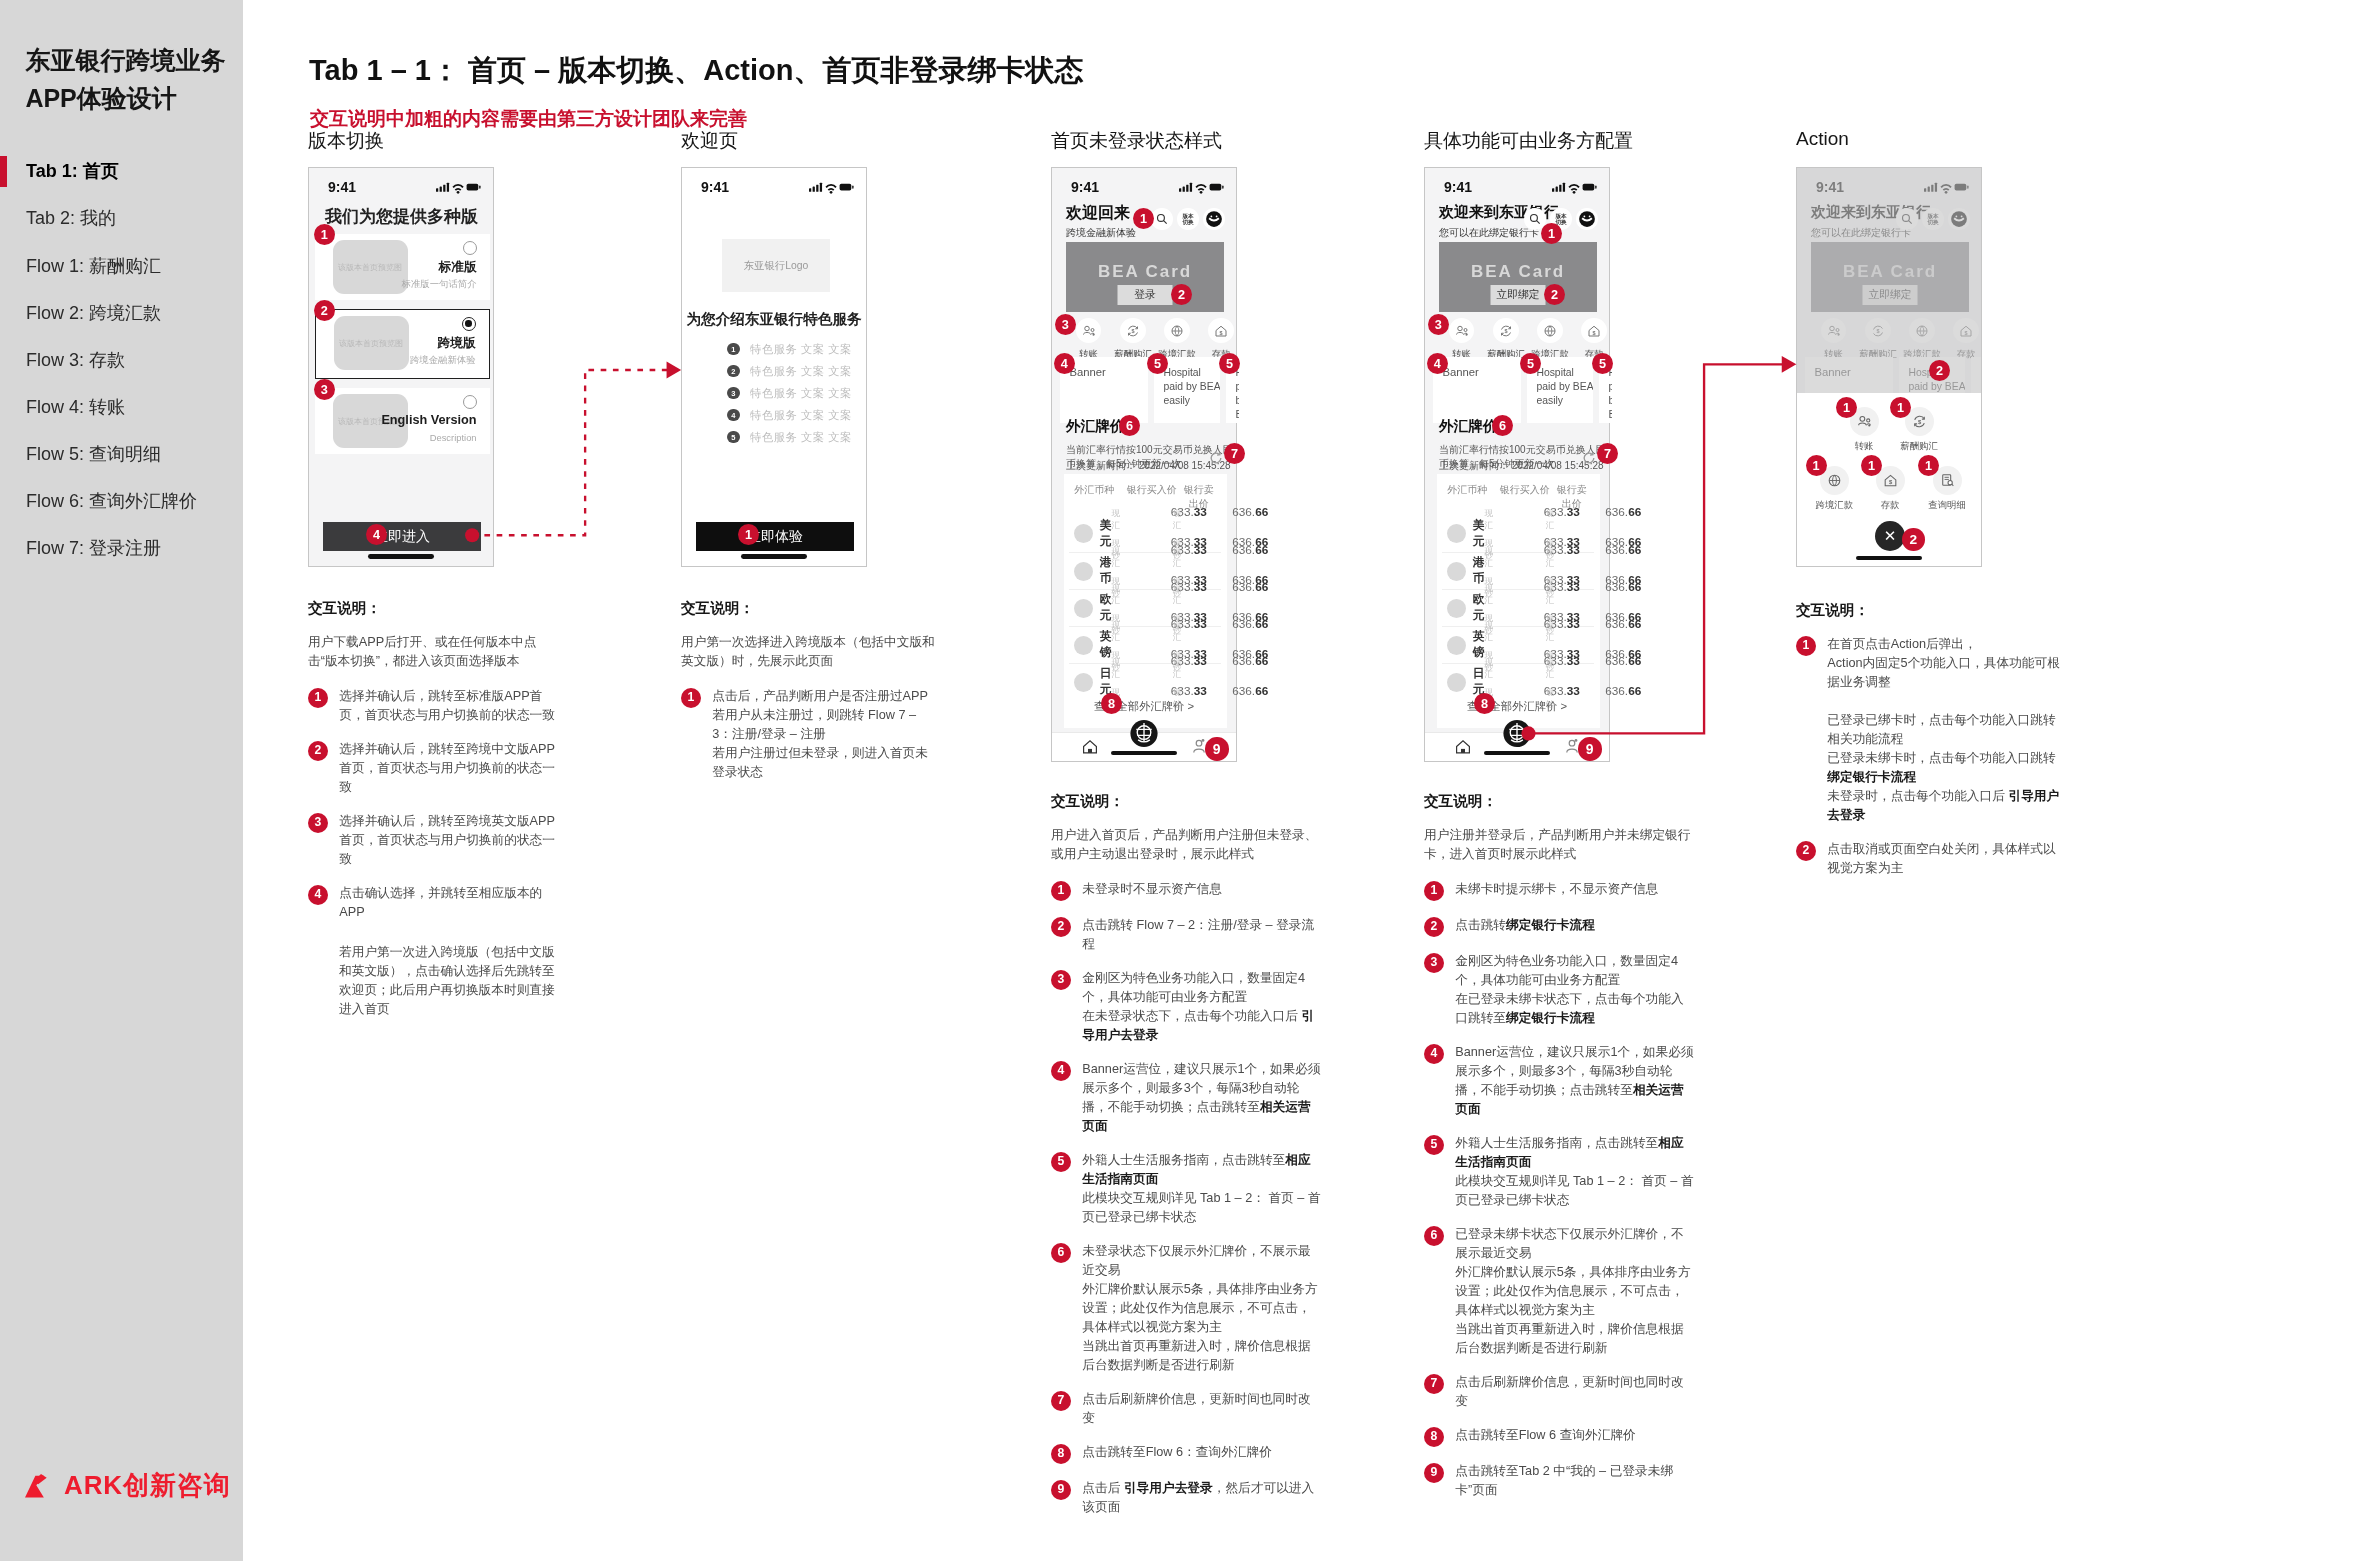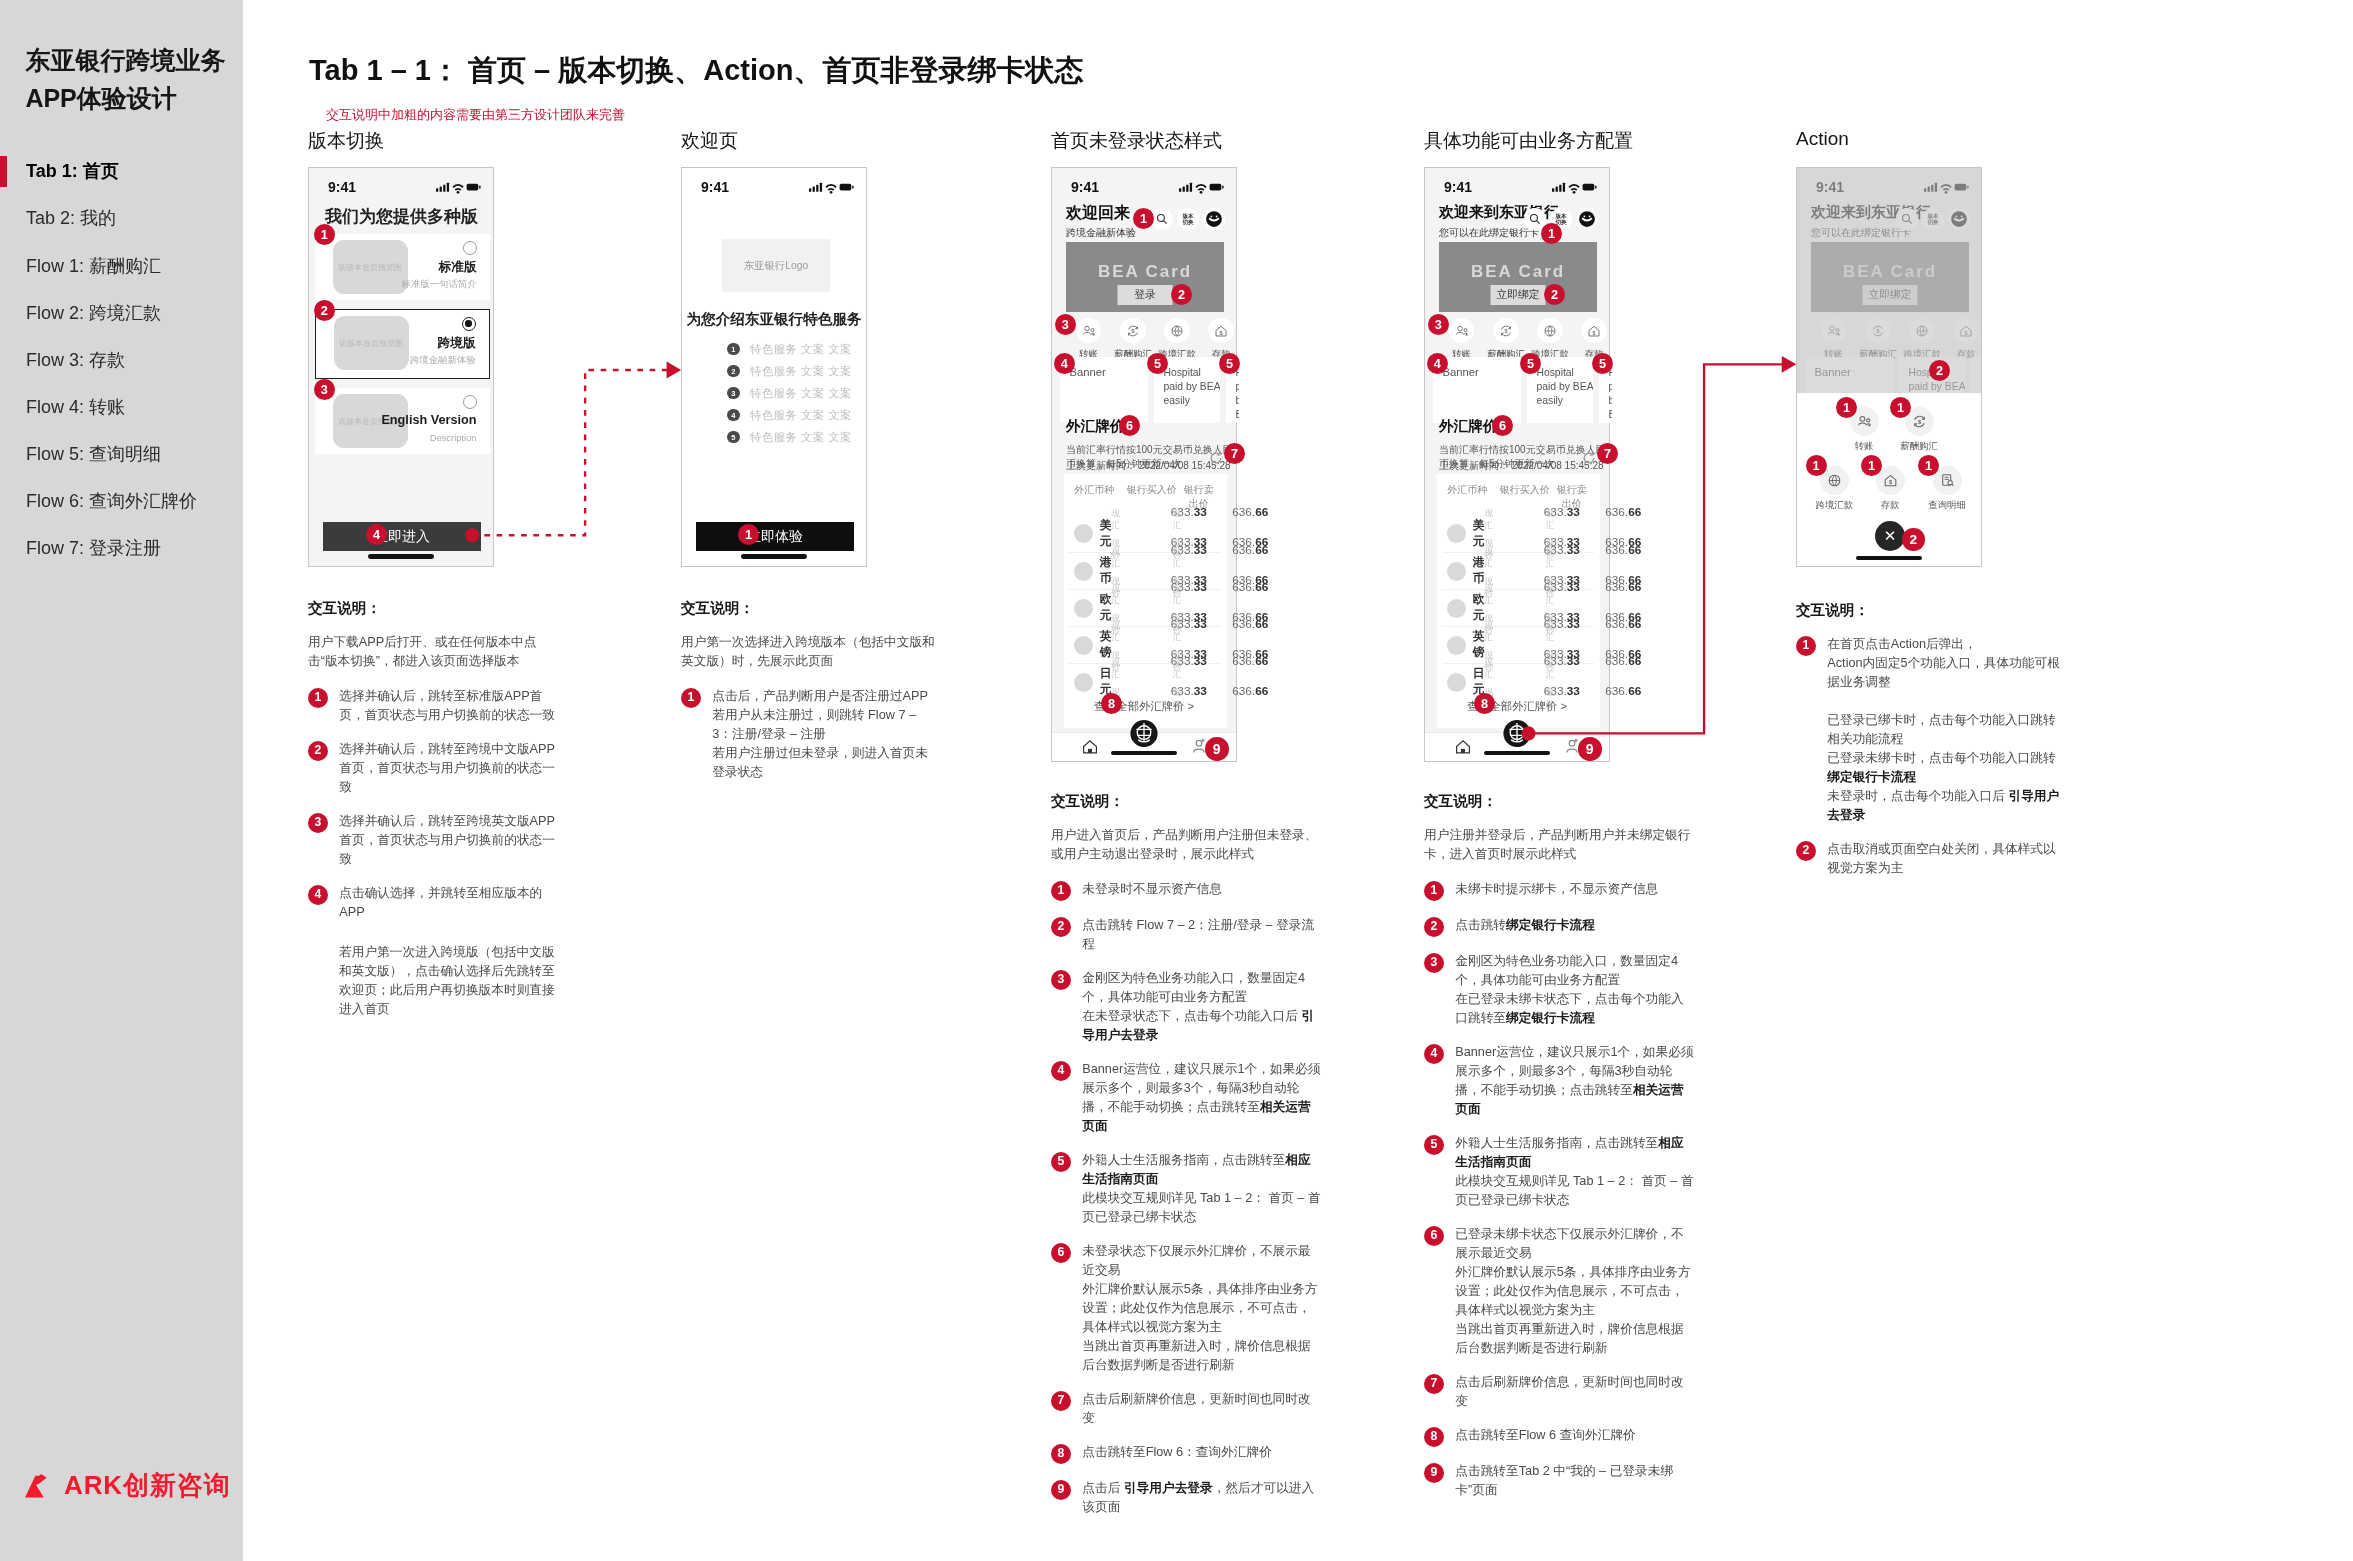--- a/index.html
+++ b/index.html
@@ -12,21 +12,21 @@
   .sidebar{position:absolute;left:0;top:0;width:243px;height:1561px;background:#D7D7D7;}
   .sb-title{position:absolute;left:25.4px;top:41px;width:202px;font-size:25px;line-height:38px;font-weight:700;color:#161616;}
   .sb-item{position:absolute;left:26px;height:34px;display:flex;align-items:center;font-size:18px;color:#2b2b2b;cursor:pointer;}
   .sb-item.active{font-weight:700;color:#000;}
   .sb-active-bar{position:absolute;left:0;width:7px;height:31px;background:var(--red);}
   .sb-logo{position:absolute;left:25.4px;top:1468px;display:flex;align-items:center;gap:5.6px;}
   .sb-logo-text{font-size:26px;font-weight:700;color:#EE1C2E;letter-spacing:0.9px;}
 
   
   .page-title{position:absolute;left:309px;top:51px;font-size:29px;font-weight:700;color:#111;}
-  .page-note{position:absolute;left:310px;top:106px;font-size:13px;font-weight:400;color:var(--red);margin-left:16px;}
+  .page-note{position:absolute;left:310px;top:106px;font-size:19px;font-weight:700;color:var(--red);}
   .col-label{position:absolute;top:128px;font-size:19px;color:#161616;font-weight:400;}
 
   
   .phone{position:absolute;top:167px;width:186px;background:#F4F4F5;border:0.9px solid #C6C6C6;}
   .phone.white{background:#fff;}
   .ptime{position:absolute;left:19px;top:11.3px;font-size:14px;font-weight:600;color:#111;}
   .sicons{position:absolute;right:12.2px;top:13px;}
   .hind{position:absolute;left:50%;transform:translateX(-50%);width:66px;height:4.2px;border-radius:2.4px;background:#111;}
 
   

